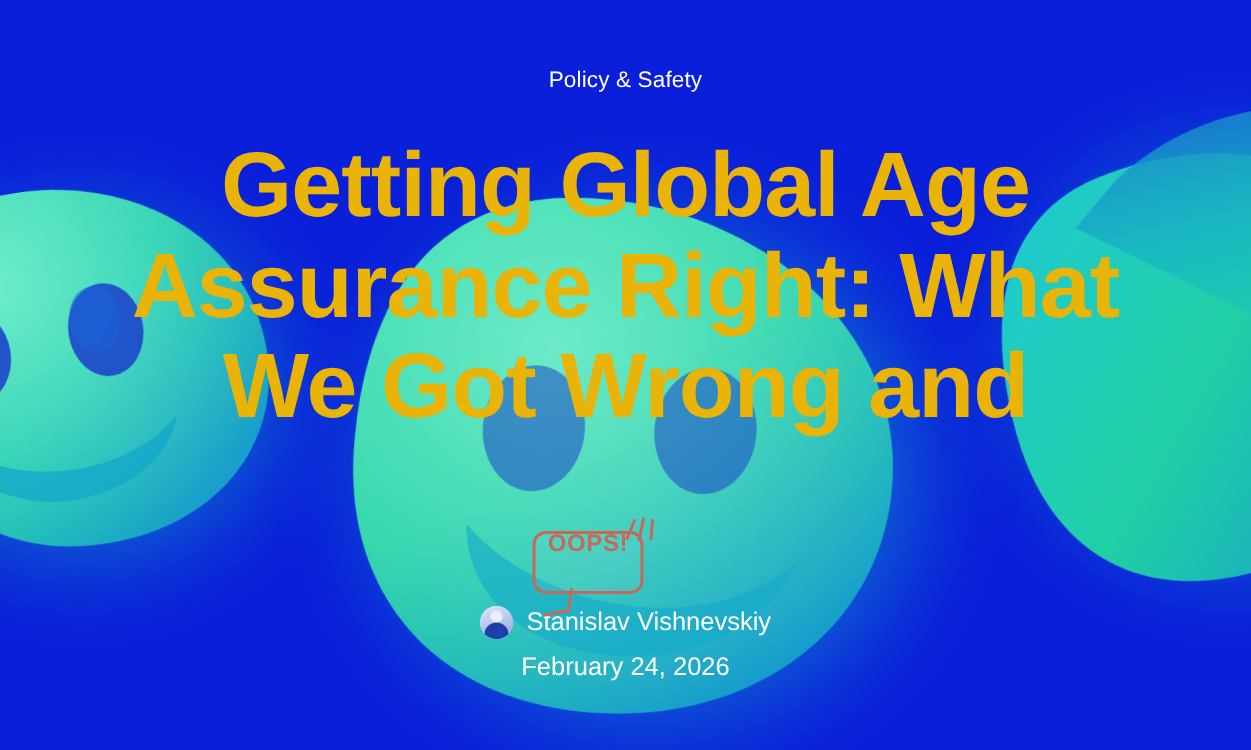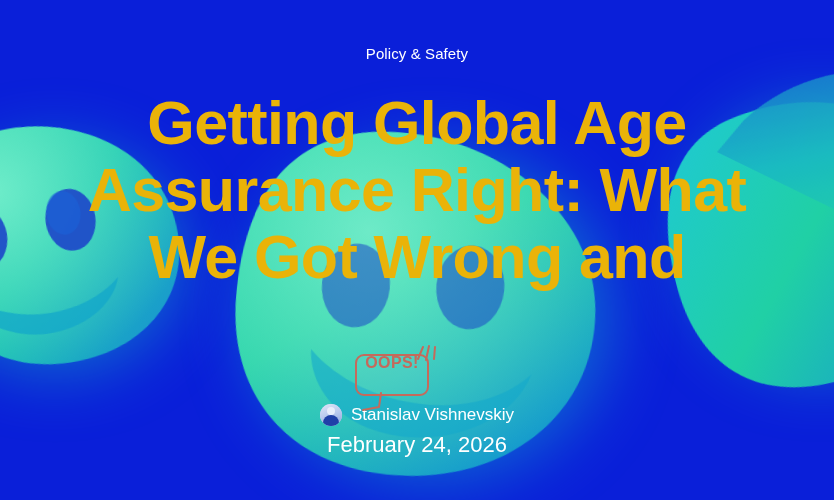--- a/index.html
+++ b/index.html
@@ -109,21 +109,21 @@
   .author-name {
     font-size: 17px;
     font-weight: 500;
     color: #ffffff;
     line-height: 22px;
     white-space: nowrap;
   }
 
   .date {
     margin-top: 6px;
-    font-size: 22px;
+    font-size: 17px;
     font-weight: 500;
     color: #ffffff;
     line-height: 22px;
   }
 
   
   .oops {
     position: absolute;
     left: 355px;
     top: 354px;

